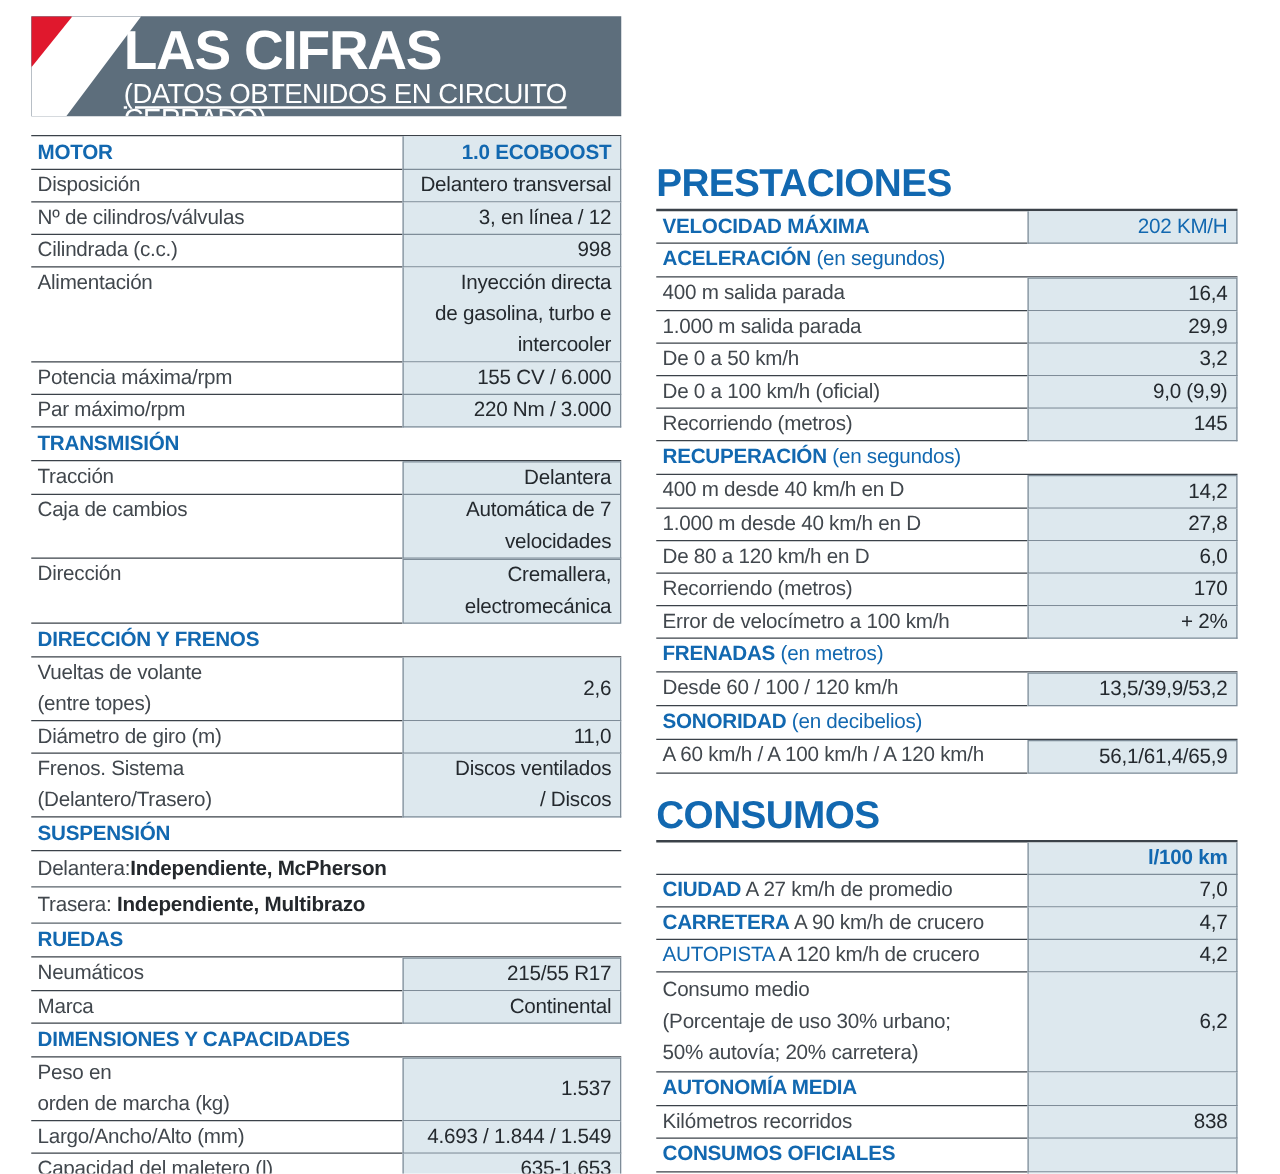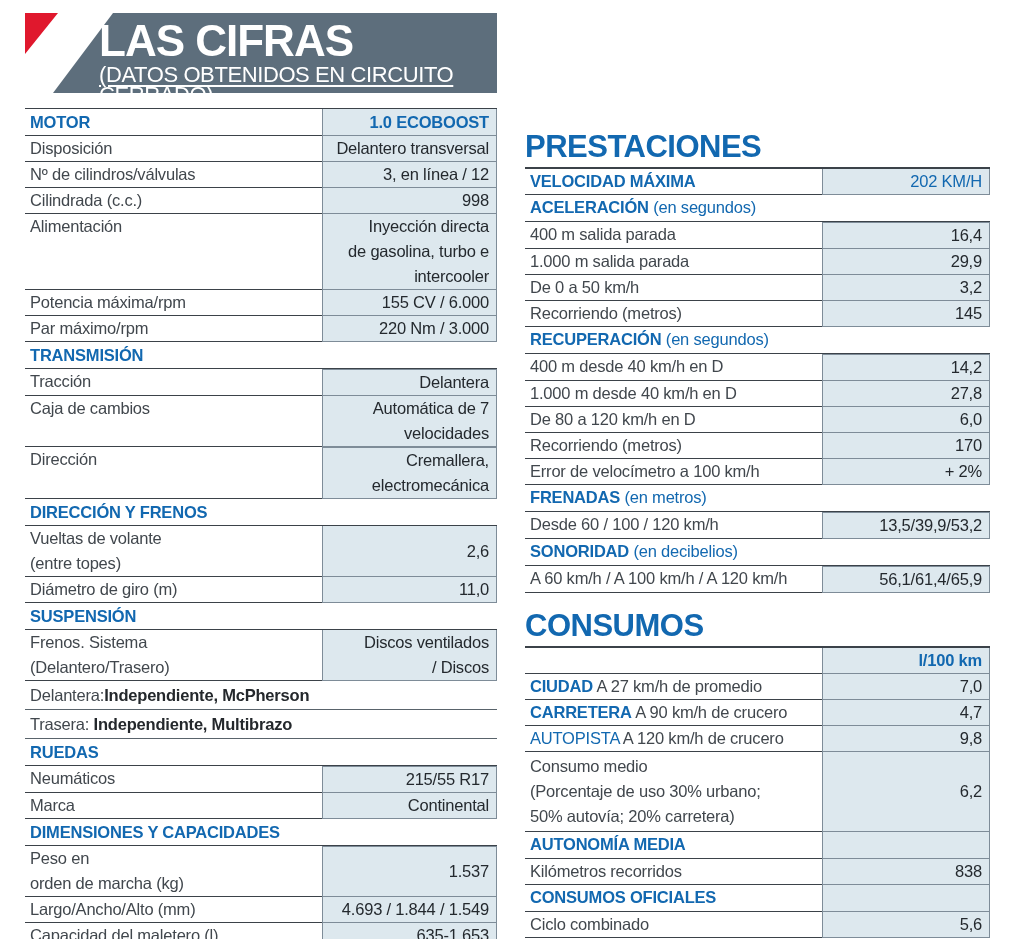--- a/index.html
+++ b/index.html
@@ -125,28 +125,28 @@
         </div>
         <div class="row">
           <div class="lbl">Vueltas de volante
 (entre topes)</div>
           <div class="val">2,6</div>
         </div>
         <div class="row">
           <div class="lbl">Diámetro de giro (m)</div>
           <div class="val">11,0</div>
         </div>
-        <div class="row section">
-          <div class="lbl">SUSPENSIÓN</div>
-        </div>
         <div class="row">
           <div class="lbl">Frenos. Sistema
 (Delantero/Trasero)</div>
           <div class="val">Discos ventilados
 / Discos</div>
+        </div>
+        <div class="row section">
+          <div class="lbl">SUSPENSIÓN</div>
         </div>
         <div class="row full">
           <div class="lbl"><span class="prefix">Delantera:</span><span class="bold">Independiente, McPherson</span></div>
         </div>
         <div class="row full">
           <div class="lbl"><span class="prefix">Trasera: </span><span class="bold">Independiente, Multibrazo</span></div>
         </div>
         <div class="row section">
           <div class="lbl">RUEDAS</div>
         </div>
@@ -195,20 +195,24 @@
           </div>
           <div class="row ">
             <div class="lbl">1.000 m salida parada</div>
             <div class="val">29,9</div>
           </div>
           <div class="row ">
             <div class="lbl">De 0 a 50 km/h</div>
             <div class="val">3,2</div>
           </div>
           <div class="row ">
+            <div class="lbl">De 0 a 100 km/h (oficial)</div>
+            <div class="val">9,0 (9,9)</div>
+          </div>
+          <div class="row ">
             <div class="lbl">Recorriendo (metros)</div>
             <div class="val">145</div>
           </div>
           <div class="row section">
             <div class="lbl"><span>RECUPERACIÓN</span><span class="suffix"> (en segundos)</span></div>
           </div>
           <div class="row ">
             <div class="lbl">400 m desde 40 km/h en D</div>
             <div class="val ct">14,2</div>
           </div>
@@ -255,21 +259,21 @@
           <div class="row ">
             <div class="lbl"><span style="color: var(--blue); font-weight: bold;">CIUDAD</span><span> A 27 km/h de promedio</span></div>
             <div class="val">7,0</div>
           </div>
           <div class="row ">
             <div class="lbl"><span style="color: var(--blue); font-weight: bold;">CARRETERA</span><span> A 90 km/h de crucero</span></div>
             <div class="val">4,7</div>
           </div>
           <div class="row ">
             <div class="lbl"><span style="color: var(--blue); font-weight: normal;">AUTOPISTA</span><span> A 120 km/h de crucero</span></div>
-            <div class="val">9,8</div>
+            <div class="val">4,2</div>
           </div>
           <div class="row  small">
             <div class="lbl">Consumo medio
 (Porcentaje de uso 30% urbano;
 50% autovía; 20% carretera)</div>
             <div class="val">6,2</div>
           </div>
           <div class="row section">
             <div class="lbl">AUTONOMÍA MEDIA</div>
             <div class="val"></div>

